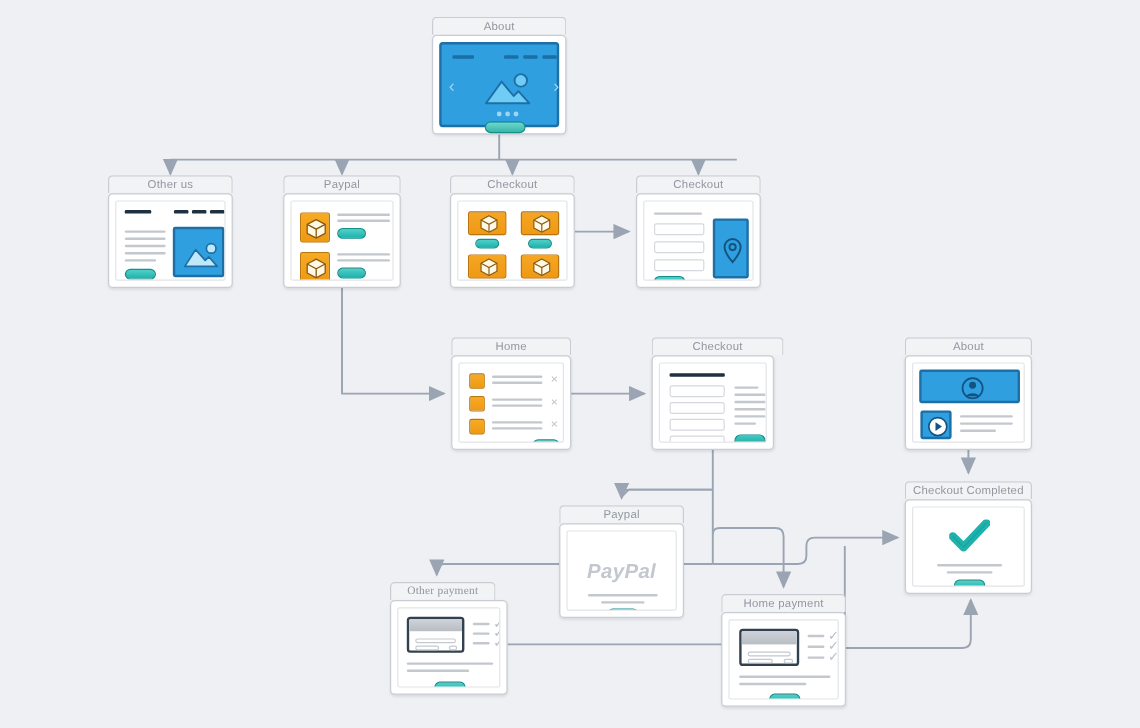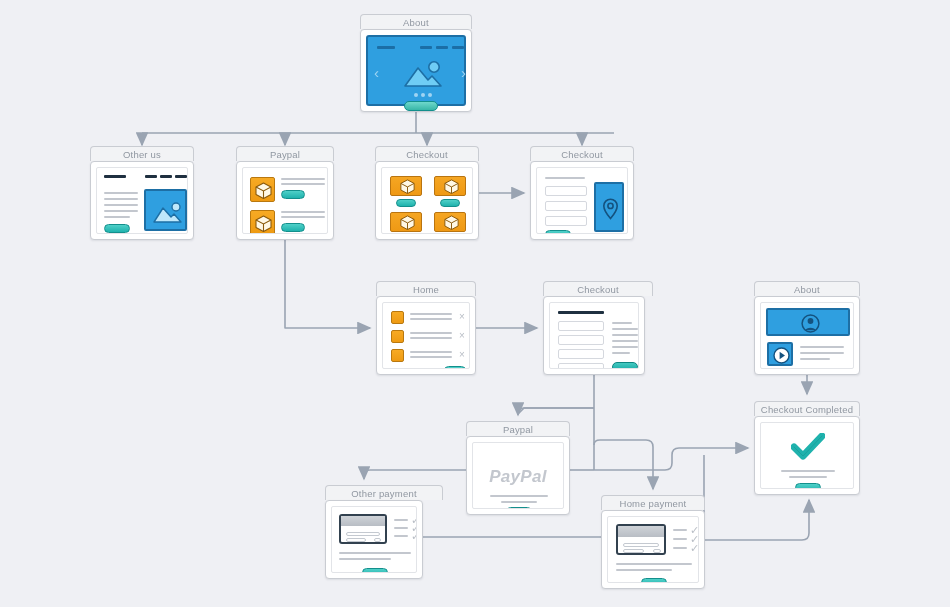--- a/index.html
+++ b/index.html
@@ -346,21 +346,21 @@
       <div class="inner">
         <div class="paypal-txt" style="top:24px;">PayPal</div>
         <div class="ln" style="left:17px;top:52px;width:58px;height:2px;"></div>
         <div class="ln" style="left:28px;top:58px;width:36px;height:2px;"></div>
         <div class="pill" style="left:33px;top:64px;width:26px;height:9px;"></div>
       </div>
     </div>
   </div>
 
   <div class="node" style="left:325px;top:485px;">
-    <div class="node-tab" style="width:118px;">Other payment</div>
+    <div class="node-tab" style="width:88px;font-family:Liberation Serif, serif;">Other payment</div>
     <div class="node-body" style="top:15px;width:98px;height:79px;">
       <div class="inner">
         <div class="card-gfx" style="left:7px;top:7px;width:48px;height:30px;">
           <div class="card-strip"></div>
           <div class="box-in" style="left:5px;top:16px;width:34px;height:4px;border-color:#c4c9d0;"></div>
           <div class="box-in" style="left:5px;top:22px;width:20px;height:4px;border-color:#c4c9d0;"></div>
           <div class="box-in" style="left:33px;top:22px;width:7px;height:4px;border-color:#c4c9d0;"></div>
         </div>
         <div class="ln" style="left:62px;top:12px;width:14px;height:2px;"></div>
         <div class="chk" style="left:79px;top:8px;">✓</div>

